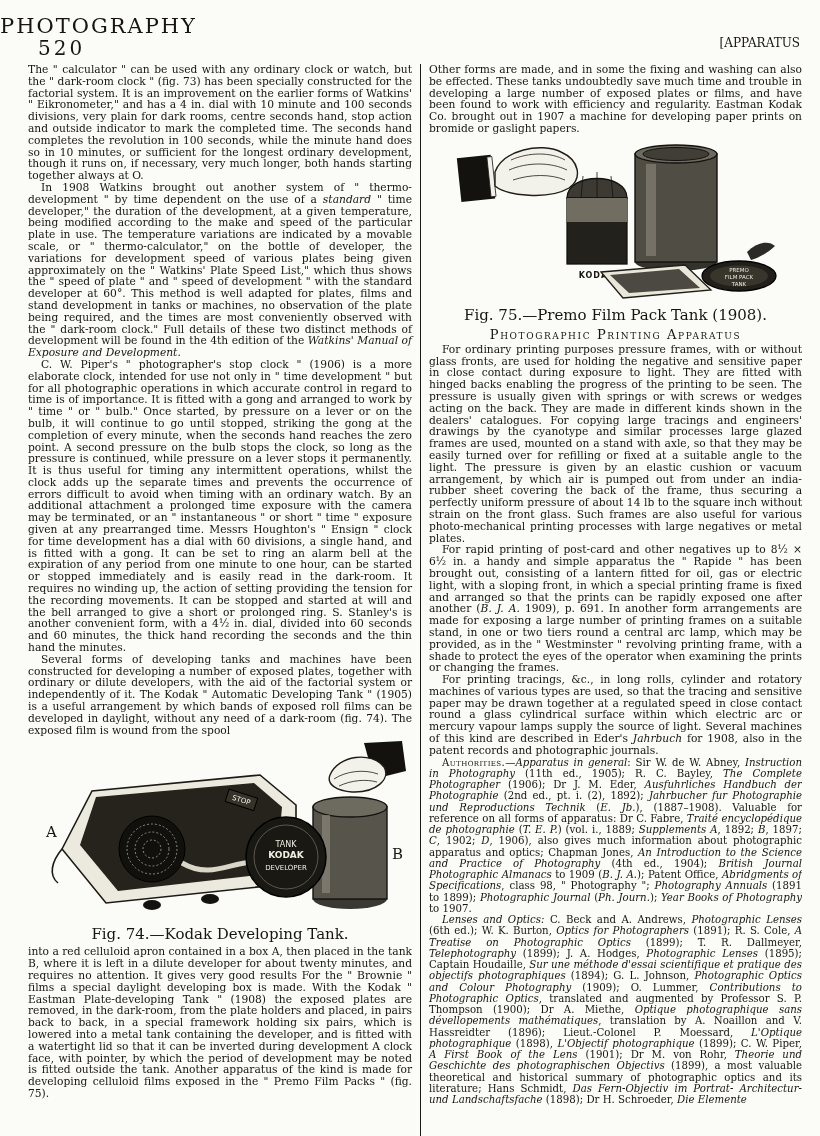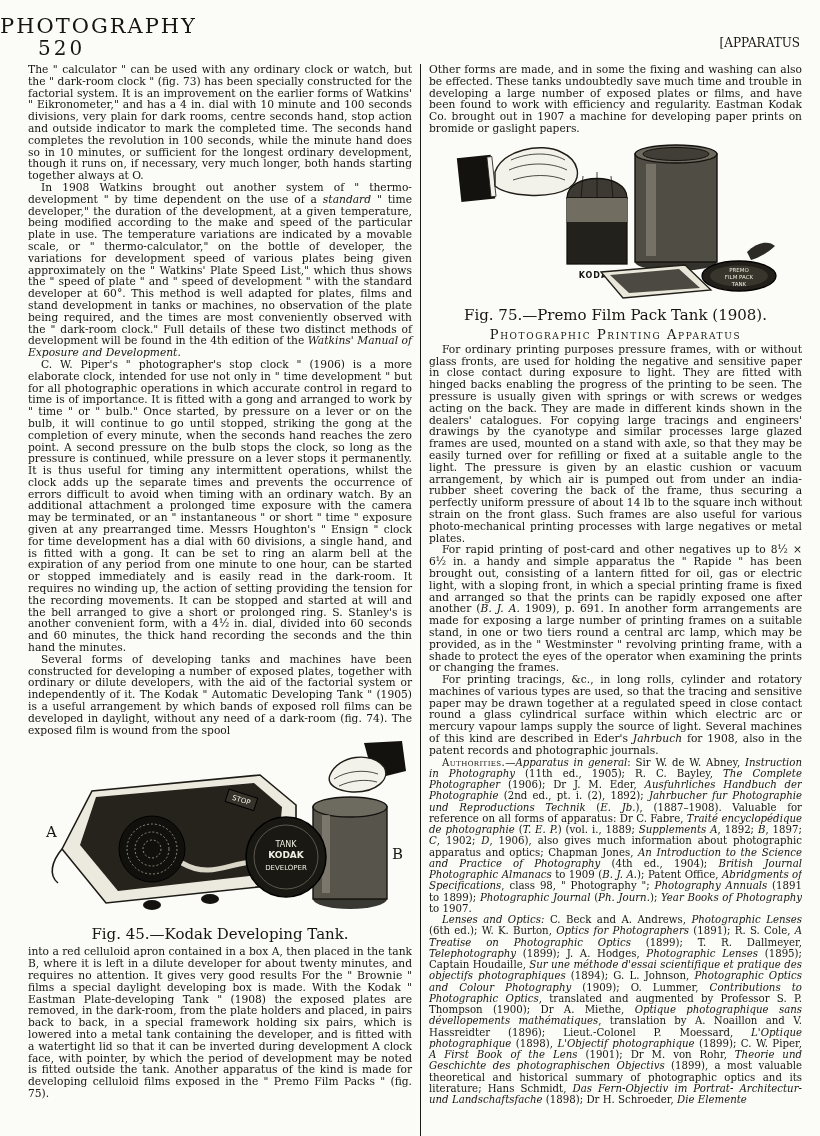--- a/index.html
+++ b/index.html
@@ -71,21 +71,21 @@
           <ellipse cx="316" cy="66" rx="37" ry="10" fill="#6d6a60" stroke="#14120e" stroke-width="1.4"></ellipse>
           <rect x="288" y="74" width="8" height="78" fill="#938f82" opacity="0.6"></rect>
           <circle cx="252" cy="116" r="40" fill="#1a1813" stroke="#000" stroke-width="1.5"></circle>
           <circle cx="252" cy="116" r="32" fill="none" stroke="#5b584e" stroke-width="1"></circle>
           <text x="252" y="106" font-size="8" fill="#f1efe4" text-anchor="middle">TANK</text>
           <text x="252" y="117" font-size="9" fill="#f1efe4" text-anchor="middle" font-weight="bold">KODAK</text>
           <text x="252" y="129" font-size="7" fill="#f1efe4" text-anchor="middle">DEVELOPER</text>
           <text x="12" y="96" class="figlabel" fill="#17150f">A</text>
           <text x="358" y="118" class="figlabel" fill="#17150f">B</text>
         </svg>
-        <figcaption>Fig. 45.—Kodak Developing Tank.</figcaption>
+        <figcaption>Fig. 74.—Kodak Developing Tank.</figcaption>
       </figure>
 
       <div>
           <p class="body-p"><span>into a red celluloid apron contained in a box A, then placed in the tank B, where it is left in a dilute developer for about twenty minutes, and requires no attention.  It gives very good results  For the " Brownie " films a special daylight developing box is made.  With the Kodak " Eastman Plate-developing Tank " (1908) the exposed plates are removed, in the dark-room, from the plate holders and placed, in pairs back to back, in a special framework holding six pairs, which is lowered into a metal tank containing the developer, and is fitted with a watertight lid so that it can be inverted during development   A clock face, with pointer, by which the period of development may be noted is fitted outside the tank.  Another apparatus of the kind is made for developing celluloid films exposed in the " Premo Film Packs " (fig. 75).</span></p>
         </div>
     </div>
 
     <div class="rule"></div>
 
     <div class="col col-right">

